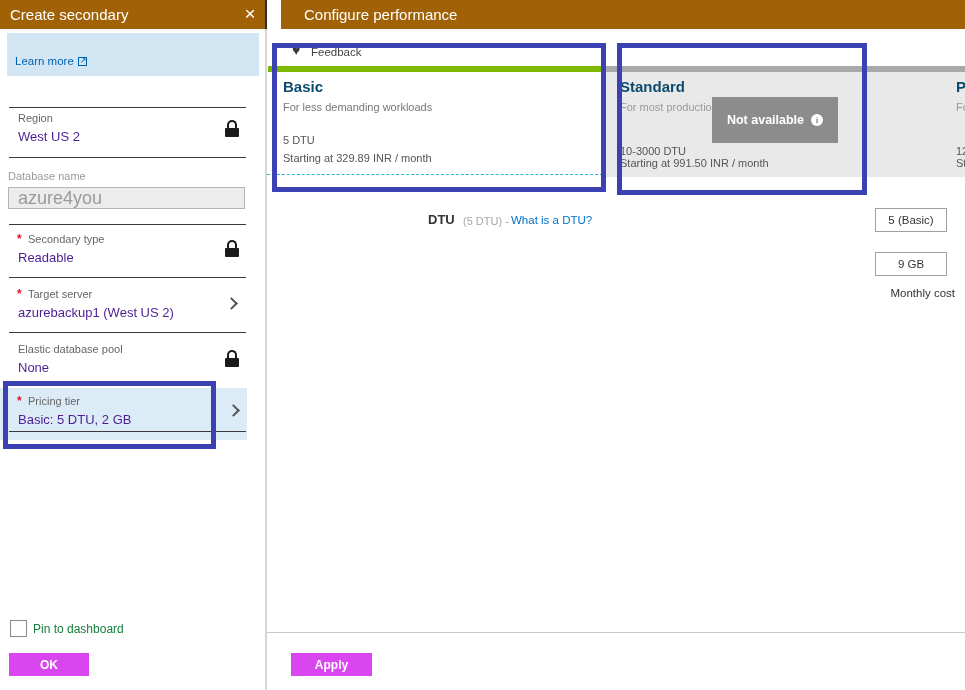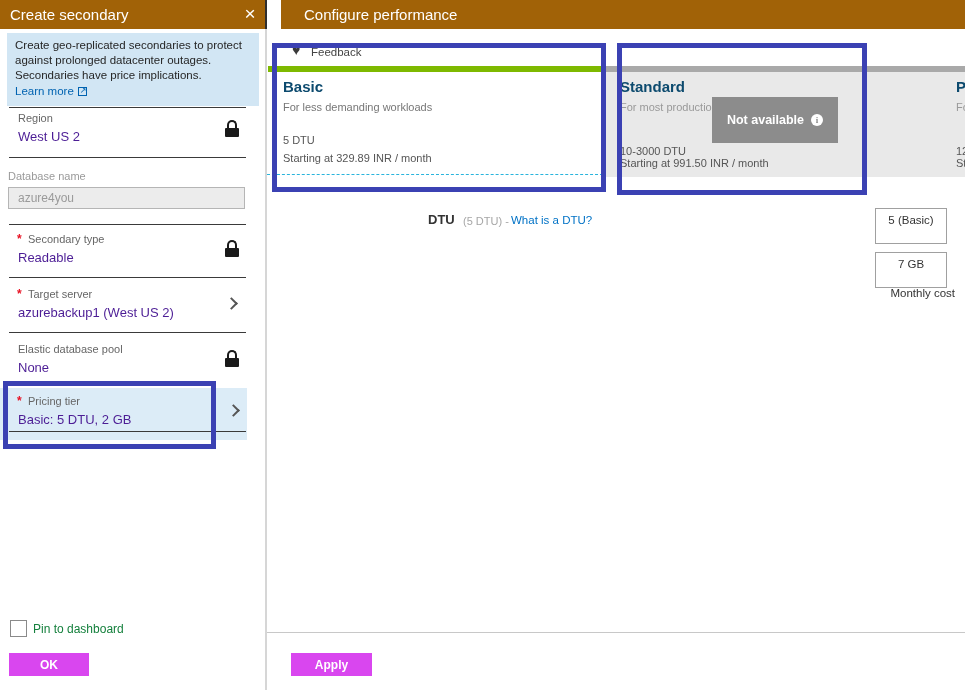--- a/index.html
+++ b/index.html
@@ -34,21 +34,21 @@
 
   .lock { position:absolute; width:14px; height:17px; }
   .lock .shackle { position:absolute; top:0; left:2px; width:10px; height:9px;
                    border:2px solid #1a1a1a; border-bottom:none; border-radius:5px 5px 0 0; }
   .lock .body { position:absolute; bottom:0; left:0; width:14px; height:9px; background:#1a1a1a; border-radius:1px; }
 
   .chev { position:absolute; width:9px; height:9px; border-top:2px solid #555; border-right:2px solid #555;
           transform:rotate(45deg); cursor:pointer; }
 
   .db-input { position:absolute; left:8px; top:187px; width:237px; height:22px; background:#ececec;
-              border:1px solid #b5b5b5; font-size:12px; color:#9a9a9a; padding-left:9px;
+              border:1px solid #b5b5b5; font-size:18px; color:#9a9a9a; padding-left:9px;
               font-family:"Liberation Sans", sans-serif; }
 
   .pricing-row { position:absolute; left:0; top:388px; width:247px; height:52px; background:#dcecf7; cursor:pointer; }
   .pricing-divider { position:absolute; left:9px; top:431px; width:237px; height:1px; background:#3a3a3a; }
 
   .checkbox { position:absolute; left:10px; top:620px; width:17px; height:17px; background:#fff;
               border:1px solid #8a8a8a; cursor:pointer; }
   .pin-label { position:absolute; left:33px; top:622px; font-size:12px; color:#15803d; }
 
   .btn { position:absolute; background:#d946ef; color:#fff; font-size:12px; font-weight:bold;
@@ -73,21 +73,21 @@
   .tooltip-text { font-size:12.5px; font-weight:600; color:#fff; }
   .info-icon { display:inline-block; width:12px; height:12px; margin-left:7px; border-radius:50%;
                background:#fff; color:#8c8c8c; font-size:9px; font-weight:bold; text-align:center;
                line-height:12px; font-family:"Liberation Serif", serif; }
   .info-icon::before { content:"i"; }
 
   .dtu-label { position:absolute; left:428px; top:212px; font-size:13px; font-weight:bold; color:#333; }
   .dtu-current { position:absolute; left:463px; top:215px; font-size:11px; color:#a6a6a6; }
   .dtu-link { position:absolute; left:511px; top:214px; font-size:11.5px; color:#0072c6; cursor:pointer; }
 
-  .val-box { position:absolute; left:875px; width:72px; height:36px; border:1px solid #a0a0a0; background:#fff;
+  .val-box { position:absolute; left:875px; width:72px; height:24px; border:1px solid #a0a0a0; background:#fff;
              font-size:11.5px; color:#333; text-align:center; line-height:22px; cursor:pointer; }
   .monthly-cost { position:absolute; left:860px; top:287px; width:95px; text-align:right;
                   font-size:11.5px; color:#333; }
 
   .bottom-divider { position:absolute; left:267px; top:632px; width:698px; height:1px; background:#c8c8c8; }
 
   
   .annotation { position:absolute; border:5px solid #3b41b3; pointer-events:none; z-index:60; }
 </style>
 </head>
@@ -99,21 +99,21 @@
     <div class="hdr-title" style="left:10px;">Create secondary</div>
     <div class="close-x" style="left:238px;"></div>
   </div>
   <div class="hdr" style="left:281px; width:826px;">
     <div class="hdr-title" style="left:23px;">Configure performance</div>
   </div>
   <div class="sep-dark"></div>
   <div class="sep-light"></div>
 
   <div class="info-box">
-    <span>Create geo-replicated secondaries to protect against prolonged datacenter outages. Secondaries have price implications.</span><br>
+    <br>
     <span class="learn-more"><span>Learn more</span><span class="extlink-icon"></span></span>
   </div>
 
   <div class="divider" style="top:107px;"></div>
 
   <div class="fld-label" style="left:18px; top:112px;">Region</div>
   <div class="fld-value" style="left:18px; top:129px;">West US 2</div>
   <div class="lock" style="left:225px; top:120px;">
       <div class="shackle"></div>
       <div class="body"></div>
@@ -192,21 +192,21 @@
   <div class="tooltip">
     <span class="tooltip-text">Not available</span>
     <span class="info-icon"></span>
   </div>
 
   <div class="dtu-label">DTU</div>
   <div class="dtu-current">(5 DTU) -</div>
   <div class="dtu-link">What is a DTU?</div>
 
   <div class="val-box" style="top:208px;">5 (Basic)</div>
-  <div class="val-box" style="top:252px;">7 GB</div>
+  <div class="val-box" style="top:252px;">9 GB</div>
   <div class="monthly-cost">Monthly cost</div>
 
   <div class="bottom-divider"></div>
   <button class="btn" style="left:291px; top:653px; width:81px; height:23px;">Apply</button>
 
   <div class="annotation" style="left:272px; top:43px; width:334px; height:149px;"></div>
   <div class="annotation" style="left:617px; top:43px; width:250px; height:152px;"></div>
   <div class="annotation" style="left:3px; top:381px; width:213px; height:68px;"></div>
 
 </div>

